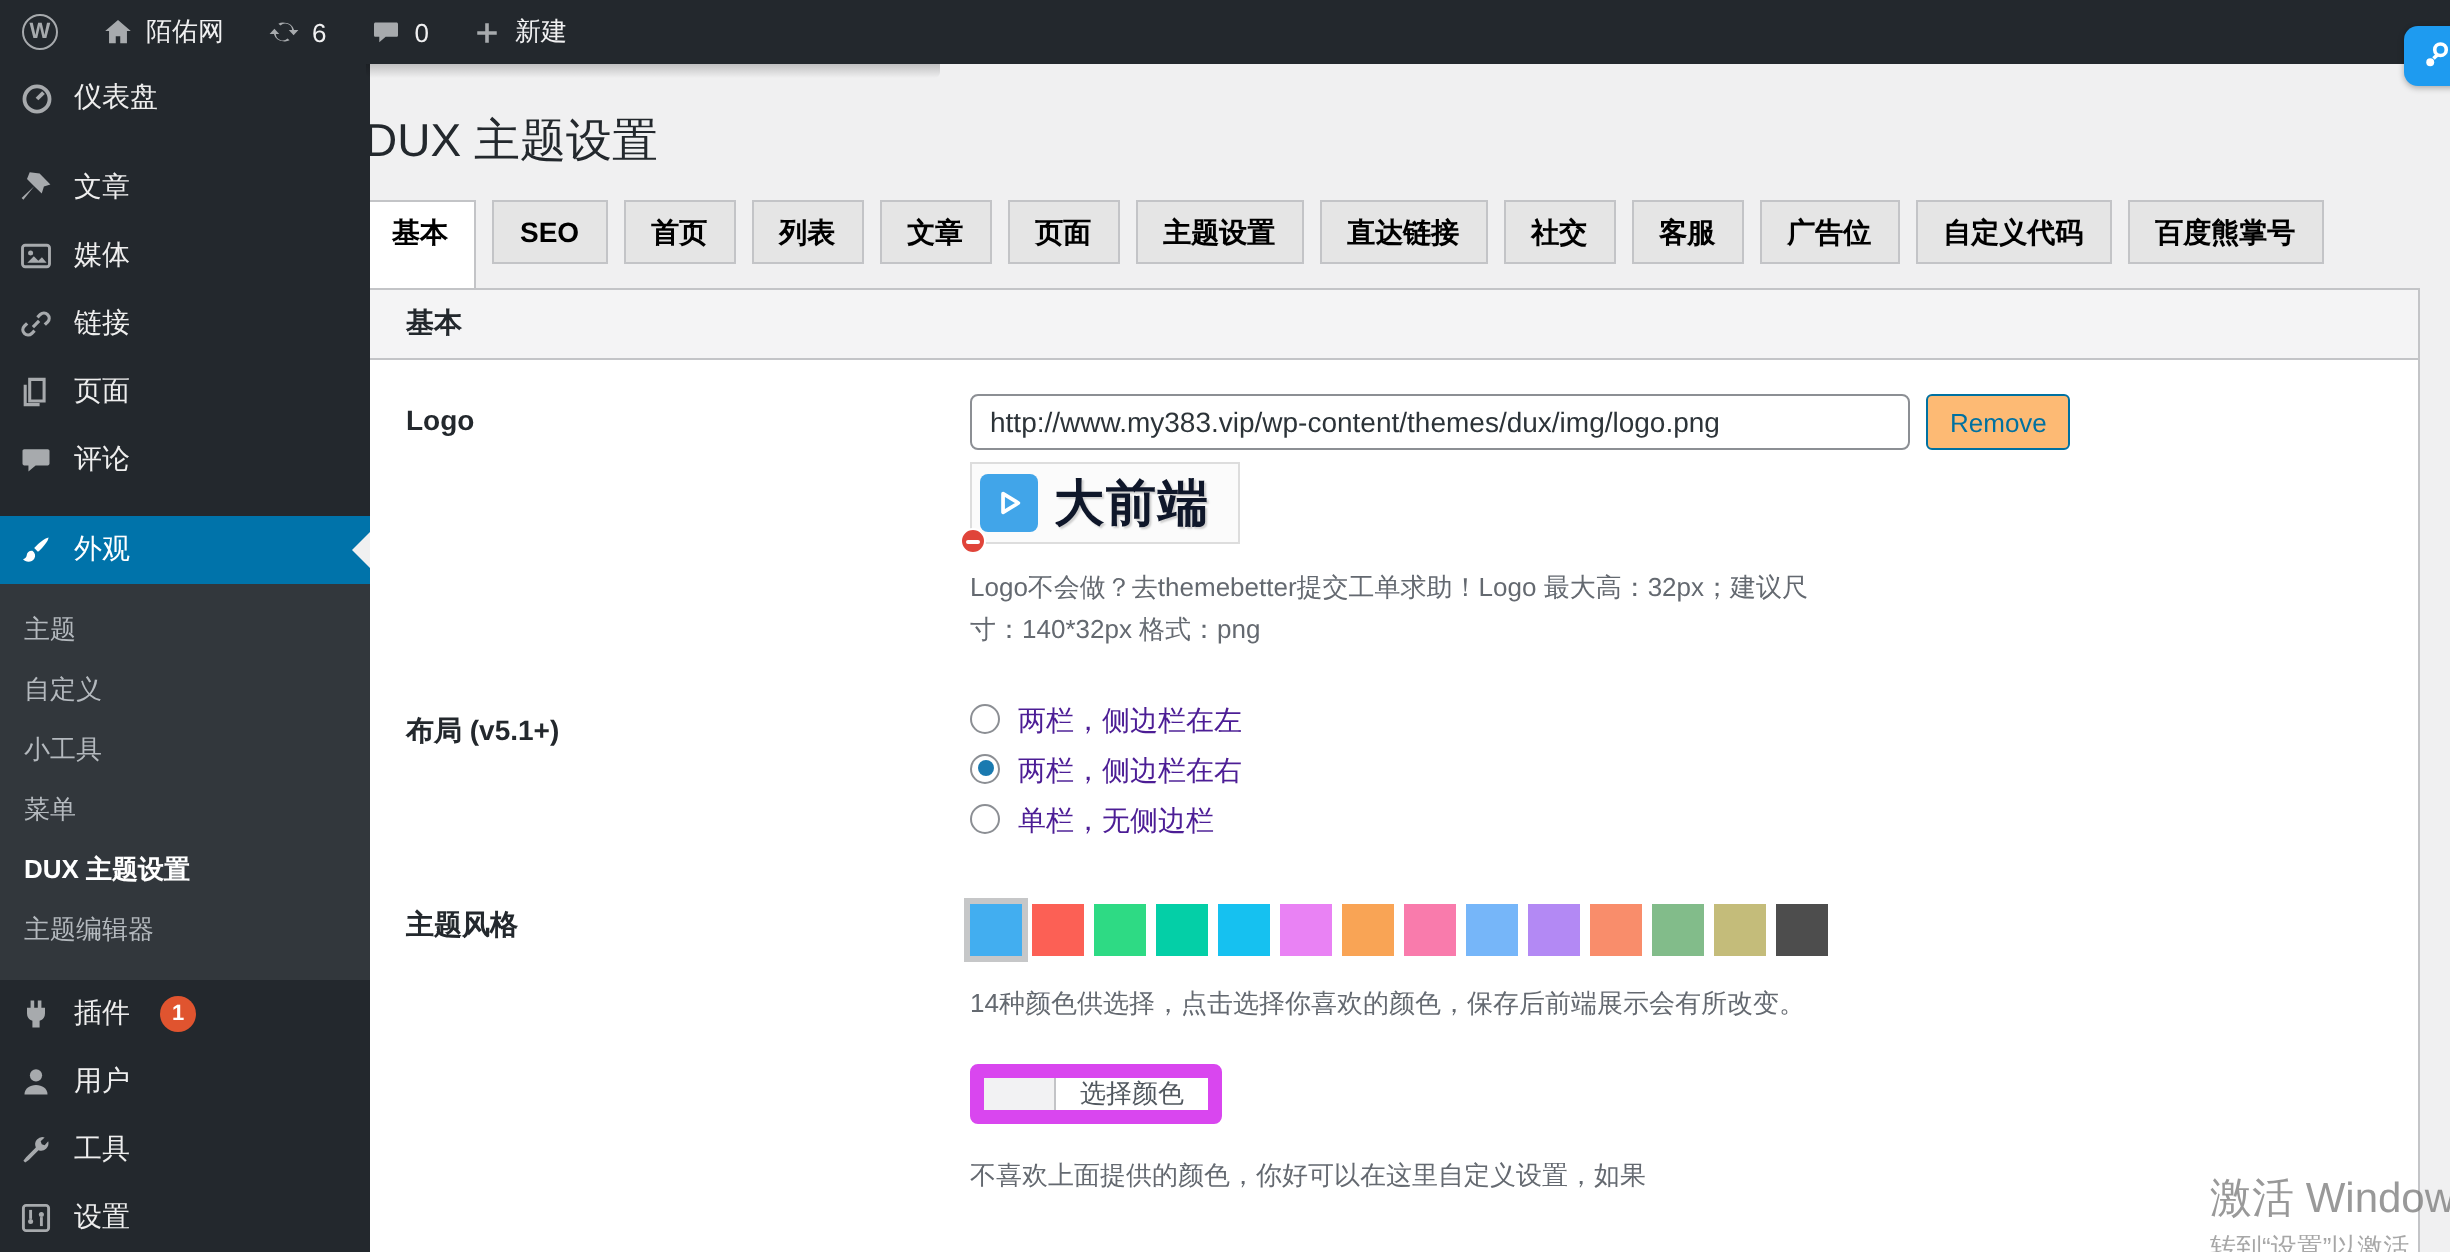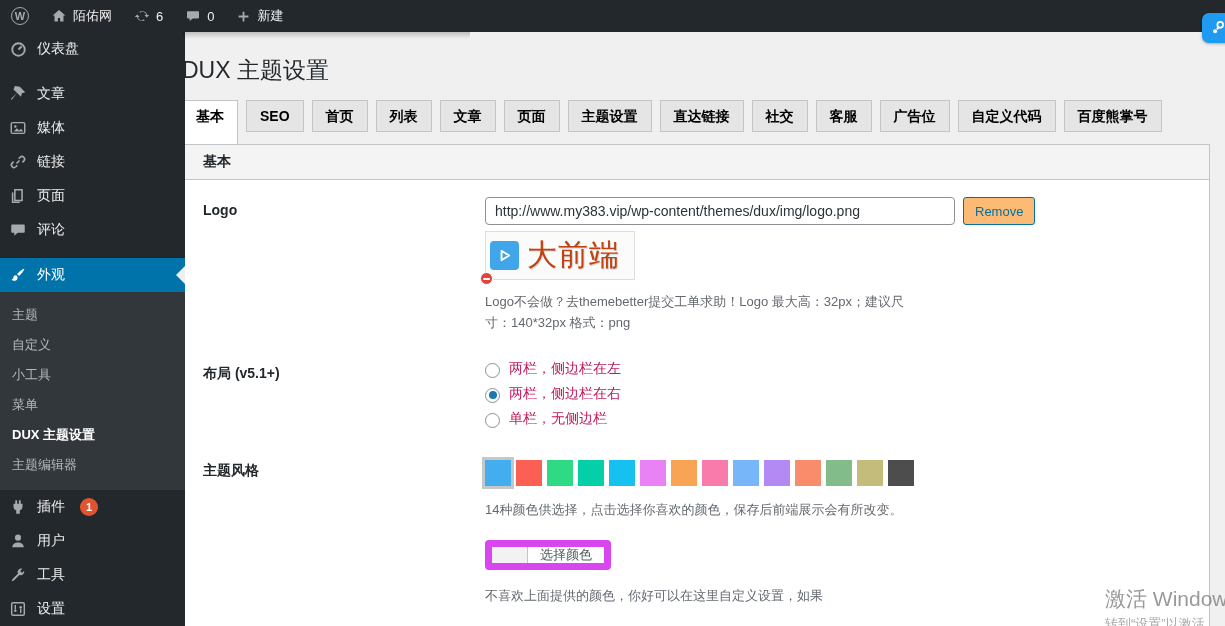--- a/index.html
+++ b/index.html
@@ -98,30 +98,30 @@
   .btn-remove {
     height:28px; padding:0 11px; font-size:13px; cursor:pointer;
     color:#0071a1; background:#fdba74; border:1px solid #0071a1; border-radius:3px;
     font-family:inherit;
   }
   .logo-preview {
     position:relative; margin-top:6px; display:inline-flex; align-items:center; gap:8px;
     border:1px solid #ddd; background:#fbfbfb; padding:3px 14px 3px 4px;
   }
   .logo-mark { width:29px; height:29px; background:#41a5e9; border-radius:4px; display:grid; place-items:center; }
-  .logo-text { font-size:30px; font-weight:normal; color:#c2410c; letter-spacing:1px;
+  .logo-text { font-size:25px; font-weight:bold; color:#0f172a; letter-spacing:1px;
                text-shadow:1px 1px 1px rgba(0,0,0,.18); }
   .minus-badge {
     position:absolute; left:-6px; bottom:-6px; width:13px; height:13px; border-radius:50%;
     background:#e0443a; border:1px solid #fff; display:grid; place-items:center; cursor:pointer;
   }
   .minus-badge::after { content:""; width:7px; height:2px; background:#fff; border-radius:1px; }
 
   
-  .radio-line { display:flex; align-items:flex-end; gap:9px; margin-bottom:7px; font-size:14px; color:#be185d; }
+  .radio-line { display:flex; align-items:flex-start; gap:9px; margin-bottom:7px; font-size:14px; color:#4c1d95; }
   .radio {
     width:15px; height:15px; border-radius:50%; flex:none;
     border:1px solid #8c8f94; background:#fff; display:grid; place-items:center; cursor:pointer;
   }
   .radio.checked::after { content:""; width:8px; height:8px; border-radius:50%; background:#1a7ab0; }
 
   
   .swatches { display:flex; gap:5px; margin-top:3px; }
   .swatch { width:26px; height:26px; cursor:pointer; }
   .swatch.selected { outline:3px solid #c6c7c8; }

